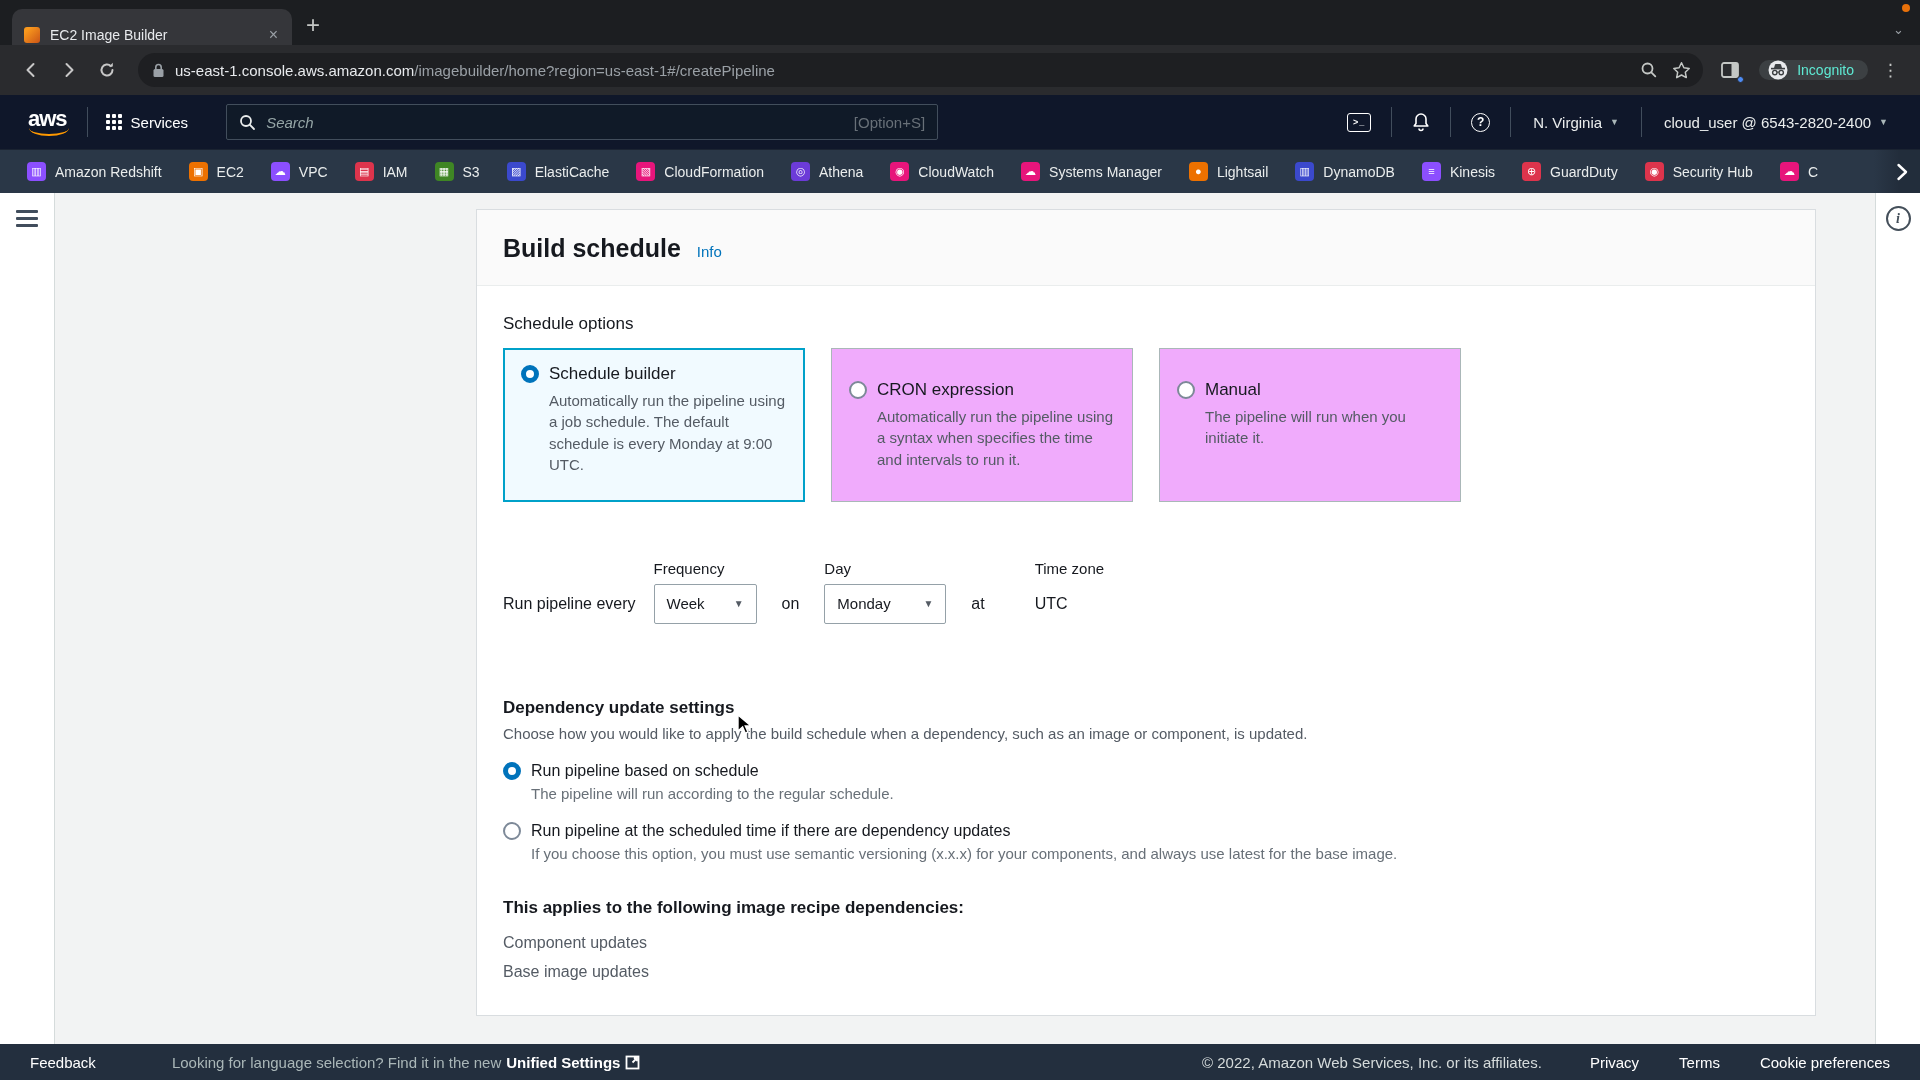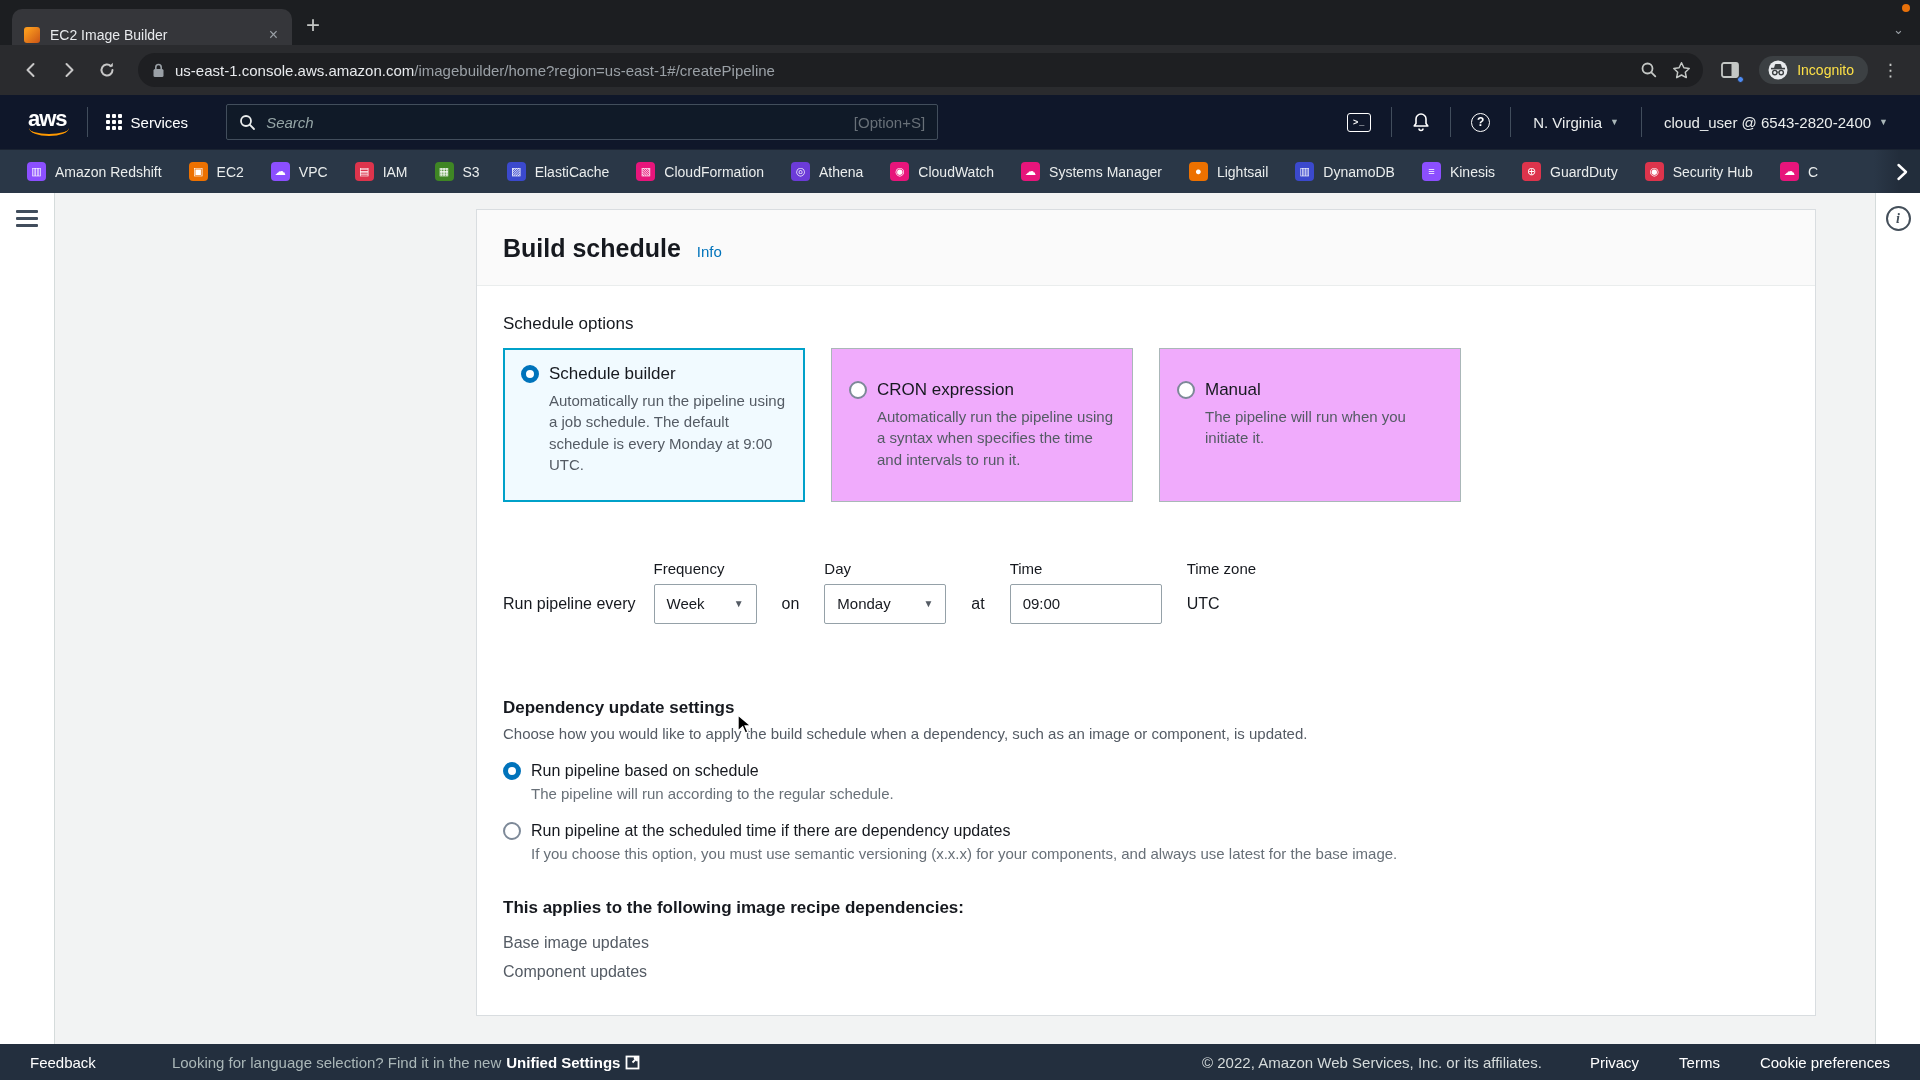--- a/index.html
+++ b/index.html
@@ -17,21 +17,21 @@
   .strip-dot { position:absolute; right:10px; top:4px; width:8px; height:8px; border-radius:50%; background:#e8710a; }
   .strip-chevron { position:absolute; right:16px; top:22px; color:#9aa0a6; font-size:13px; }
 
   .url-row { height:50px; background:#2a2b2e; display:flex; align-items:center; padding:0 14px; flex:0 0 auto; }
   .nav-ic { width:34px; height:34px; display:flex; align-items:center; justify-content:center; border-radius:50%; margin-right:4px; flex:0 0 auto; }
   .url-pill { flex:1; height:34px; background:#1e1f22; border-radius:17px; display:flex; align-items:center; padding:0 12px 0 14px; margin:0 10px; min-width:0; }
   .url-text { font-size:15px; white-space:nowrap; overflow:hidden; margin-left:10px; flex:1; }
   .url-domain { color:#e8eaed; }
   .url-path { color:#9aa0a6; }
   .pill-right { display:flex; align-items:center; gap:14px; margin-left:12px; }
-  .incog-badge { display:flex; align-items:center; gap:8px; background:#3c4043; border-radius:16px; height:28px; padding:0 14px 0 8px; color:#fde047; font-size:14px; margin:0 8px; }
+  .incog-badge { display:flex; align-items:center; gap:8px; background:#3c4043; border-radius:16px; height:20px; padding:0 14px 0 8px; color:#5eead4; font-size:14px; margin:0 8px; }
   .kebab { color:#c4c7c5; font-size:17px; letter-spacing:1px; padding:0 6px; }
 
   
   .aws-header { height:54px; background:#0f172a; display:flex; align-items:center; padding:16px 16px; color:#fff; flex:0 0 auto; }
   .aws-logo { font-size:22px; font-weight:bold; color:#fff; letter-spacing:-1px; position:relative; padding:0 14px 6px 12px; }
   .aws-logo::after { content:""; position:absolute; left:13px; right:12px; bottom:2px; height:8px;
                      border-bottom:2.5px solid #ff9900; border-radius:0 0 100% 100%/0 0 160% 160%; }
   .hdr-div { width:1px; height:30px; background:#414d5c; margin:0 6px; flex:0 0 auto; }
   .services { display:flex; align-items:center; gap:9px; padding:0 12px; font-size:15px; }
   .grid-ic { display:grid; grid-template-columns:repeat(3,4px); grid-gap:2px; }
@@ -413,24 +413,20 @@
           </div>
           <span class="sr-join">on</span>
           <div class="sr-col">
             <span class="sr-label">Day</span>
             <div class="sel w-day">
               <span>Monday</span>
               <span class="caret2">▼</span>
             </div>
           </div>
           <span class="sr-join">at</span>
-          <div class="sr-col">
-            <span class="sr-label">Time</span>
-            <input class="time-input" readonly="" value="09:00" style="">
-          </div>
           <div class="sr-col tz-col">
             <span class="sr-label">Time zone</span>
             <span class="tz-value">UTC</span>
           </div>
         </div>
 
         <div class="dep-section">
           <div class="dep-heading">Dependency update settings</div>
           <div class="dep-desc">Choose how you would like to apply the build schedule when a dependency, such as an image or component, is updated.</div>
 
@@ -444,22 +440,22 @@
 
           <div class="dep-option">
             <div class="do-head">
               <span class="radio"></span>
               <span class="do-label">Run pipeline at the scheduled time if there are dependency updates</span>
             </div>
             <div class="do-desc">If you choose this option, you must use semantic versioning (x.x.x) for your components, and always use latest for the base image.</div>
           </div>
 
           <div class="applies-heading">This applies to the following image recipe dependencies:</div>
+          <div class="dep-item">Component updates</div>
           <div class="dep-item">Base image updates</div>
-          <div class="dep-item">Component updates</div>
         </div>
       </div>
     </div>
   </div>
 
   <div class="right-rail">
     <div class="info-circle">i</div>
   </div>
 </div>
 

